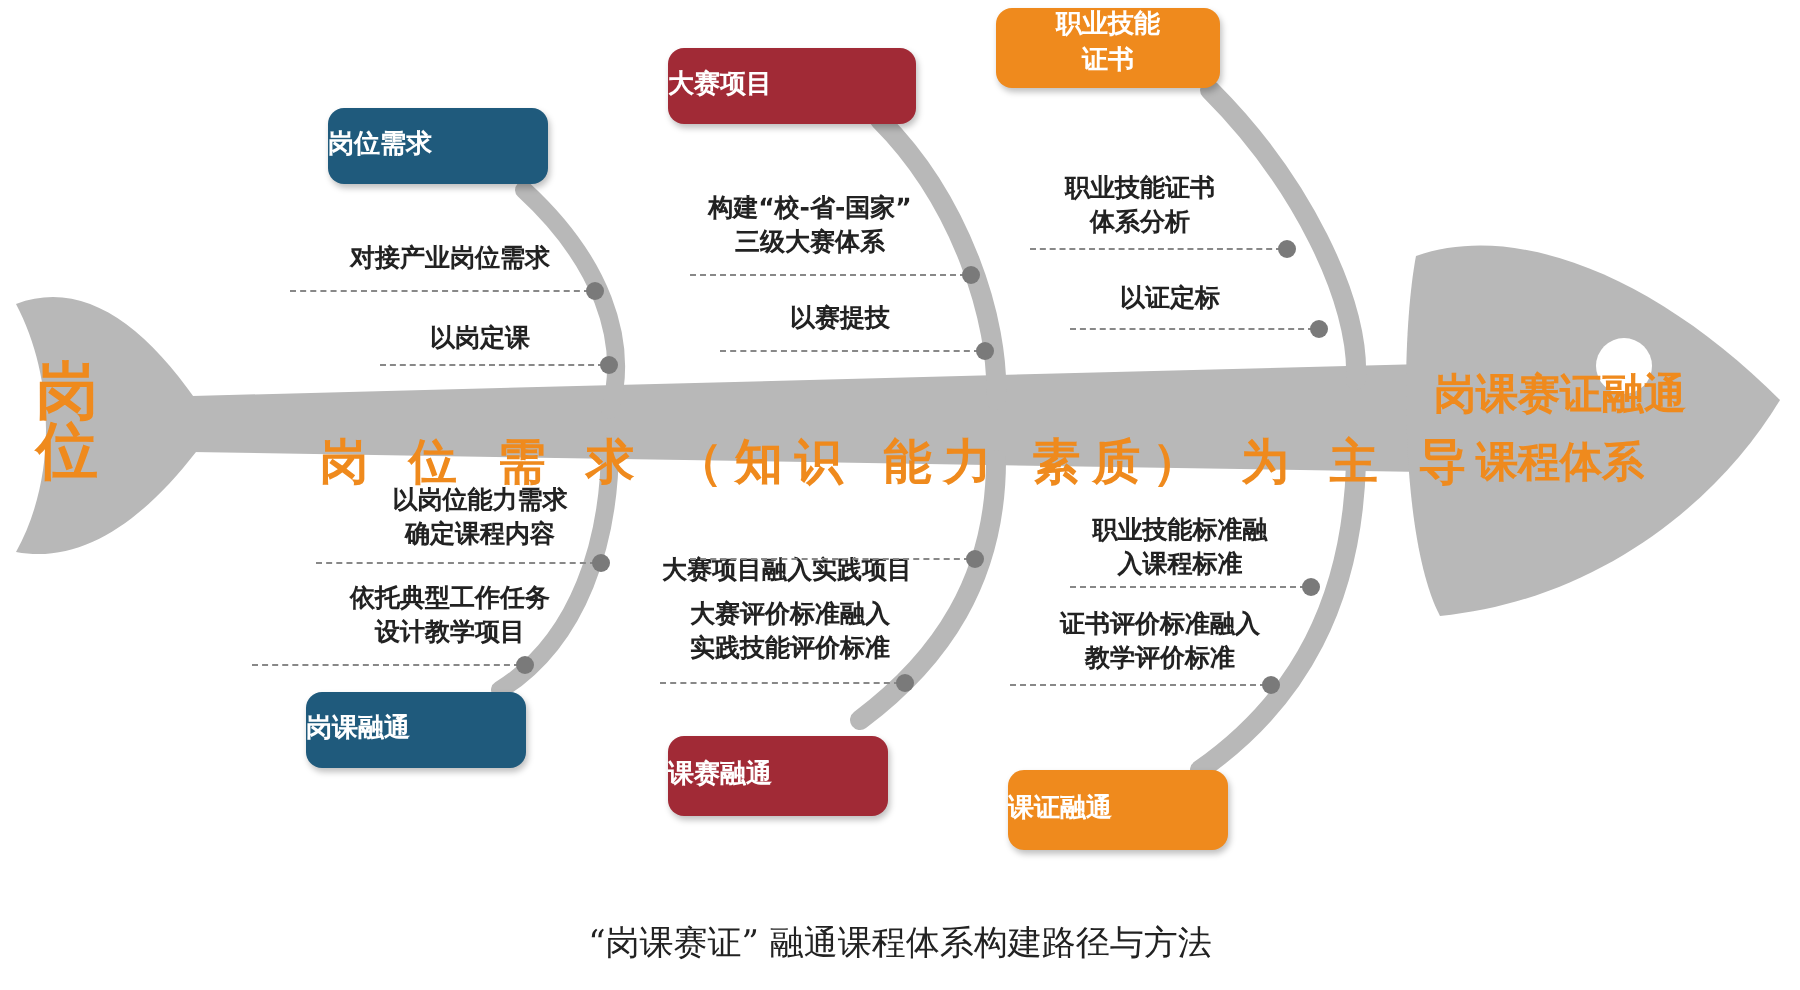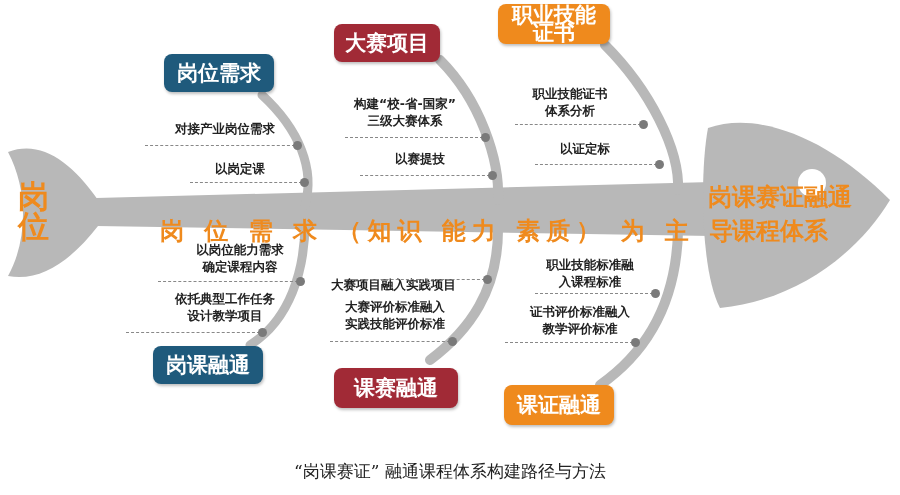--- a/index.html
+++ b/index.html
@@ -1,33 +1,33 @@
 <!DOCTYPE html>
 <html><head>
 <meta charset="utf-8">
 <style>
   html, body { margin:0; padding:0; background:#ffffff; }
   body { width:900px; height:495px; position:relative; overflow:hidden;
          font-family:"DejaVu Sans","Liberation Sans",sans-serif; }
   #fish { position:absolute; left:0; top:0; width:900px; height:495px; }
   .box { position:absolute; border-radius:8px; color:#fff; font-weight:bold;
-         display:flex; align-items:center; justify-content:center; text-align:center;
-         font-size:21px; line-height:18px; box-shadow:1px 2px 3px rgba(0,0,0,0.25); }
+         display:flex; align-items:center; justify-content:flex-start; text-align:center;
+         font-size:13px; line-height:18px; box-shadow:1px 2px 3px rgba(0,0,0,0.25); }
   .blue { background:#1f5a7c; }
   .red { background:#a12a36; }
   .orange { background:#ef8a1d; }
   .item { position:absolute; font-size:12.5px; font-weight:bold; color:#222;
           text-align:center; line-height:17px; }
   .dash { position:absolute; border-top:1.5px dashed #888; height:0; }
   .dot { position:absolute; width:9px; height:9px; border-radius:50%; background:#7a7a7a; }
   .spine-text { position:absolute; left:160px; top:196px; font-size:24px; font-weight:bold;
                 color:#ef8a1d; letter-spacing:6px; white-space:nowrap;margin-top:19px; }
   .tail-text { position:absolute; left:18px; top:181px; width:30px; font-size:31px; font-weight:bold;
                color:#ef8a1d; line-height:30px; text-align:center; }
-  .head-text { position:absolute; left:700px; top:180px; width:160px; font-size:24px; font-weight:bold;
+  .head-text { position:absolute; left:700px; top:180px; width:160px; font-size:21px; font-weight:bold;
                color:#ef8a1d; line-height:34px; text-align:center; }
   .caption { position:absolute; left:0; width:900px; top:460px; text-align:center;
              font-family:"DejaVu Serif","Liberation Serif",serif; font-size:17px; color:#222; }
 </style>
 </head>
 <body>
 
 <svg id="fish" viewBox="0 0 900 495">
 
   <path d="M8,152 C40,140 70,160 98,200 L98,226 C70,262 40,282 8,276 C28,240 28,190 8,152 Z" fill="#b8b8b8"></path>
@@ -68,40 +68,40 @@
 <div class="dash" style="left:158px;top:281px;width:140px;"></div>
 <div class="dot" style="left:296px;top:277px;"></div>
 <div class="item" style="left:160px;top:290px;width:130px;">
   <div>依托典型工作任务</div>
   <div>设计教学项目</div>
 </div>
 <div class="dash" style="left:126px;top:332px;width:134px;"></div>
 <div class="dot" style="left:258px;top:328px;"></div>
 <div class="box blue" style="left:153px;top:346px;width:110px;height:38px;">岗课融通</div>
 
-<div class="box red" style="left:334px;top:24px;width:106px;height:38px;">大赛项目</div>
+<div class="box red" style="left:334px;top:24px;width:124px;height:38px;">大赛项目</div>
 <div class="item" style="left:335px;top:95px;width:140px;">
   <div>构建“校-省-国家”</div>
   <div>三级大赛体系</div>
 </div>
 <div class="dash" style="left:345px;top:137px;width:138px;"></div>
 <div class="dot" style="left:481px;top:133px;"></div>
 <div class="item" style="left:380px;top:150px;width:80px;">以赛提技</div>
 <div class="dash" style="left:360px;top:175px;width:130px;"></div>
 <div class="dot" style="left:488px;top:171px;"></div>
 <div class="item" style="left:316px;top:256px;width:155px;margin-top:20px;">大赛项目融入实践项目</div>
 <div class="dash" style="left:345px;top:279px;width:140px;"></div>
 <div class="dot" style="left:483px;top:275px;"></div>
 <div class="item" style="left:335px;top:298px;width:120px;">
   <div>大赛评价标准融入</div>
   <div>实践技能评价标准</div>
 </div>
 <div class="dash" style="left:330px;top:341px;width:120px;"></div>
 <div class="dot" style="left:448px;top:337px;"></div>
-<div class="box red" style="left:334px;top:368px;width:124px;height:40px;">课赛融通</div>
+<div class="box red" style="left:334px;top:368px;width:110px;height:40px;">课赛融通</div>
 
 <div class="box orange" style="left:498px;top:4px;width:112px;height:40px;flex-direction:column;">
   <div>职业技能</div>
   <div>证书</div>
 </div>
 <div class="item" style="left:520px;top:85px;width:100px;">
   <div>职业技能证书</div>
   <div>体系分析</div>
 </div>
 <div class="dash" style="left:515px;top:124px;width:126px;"></div>

